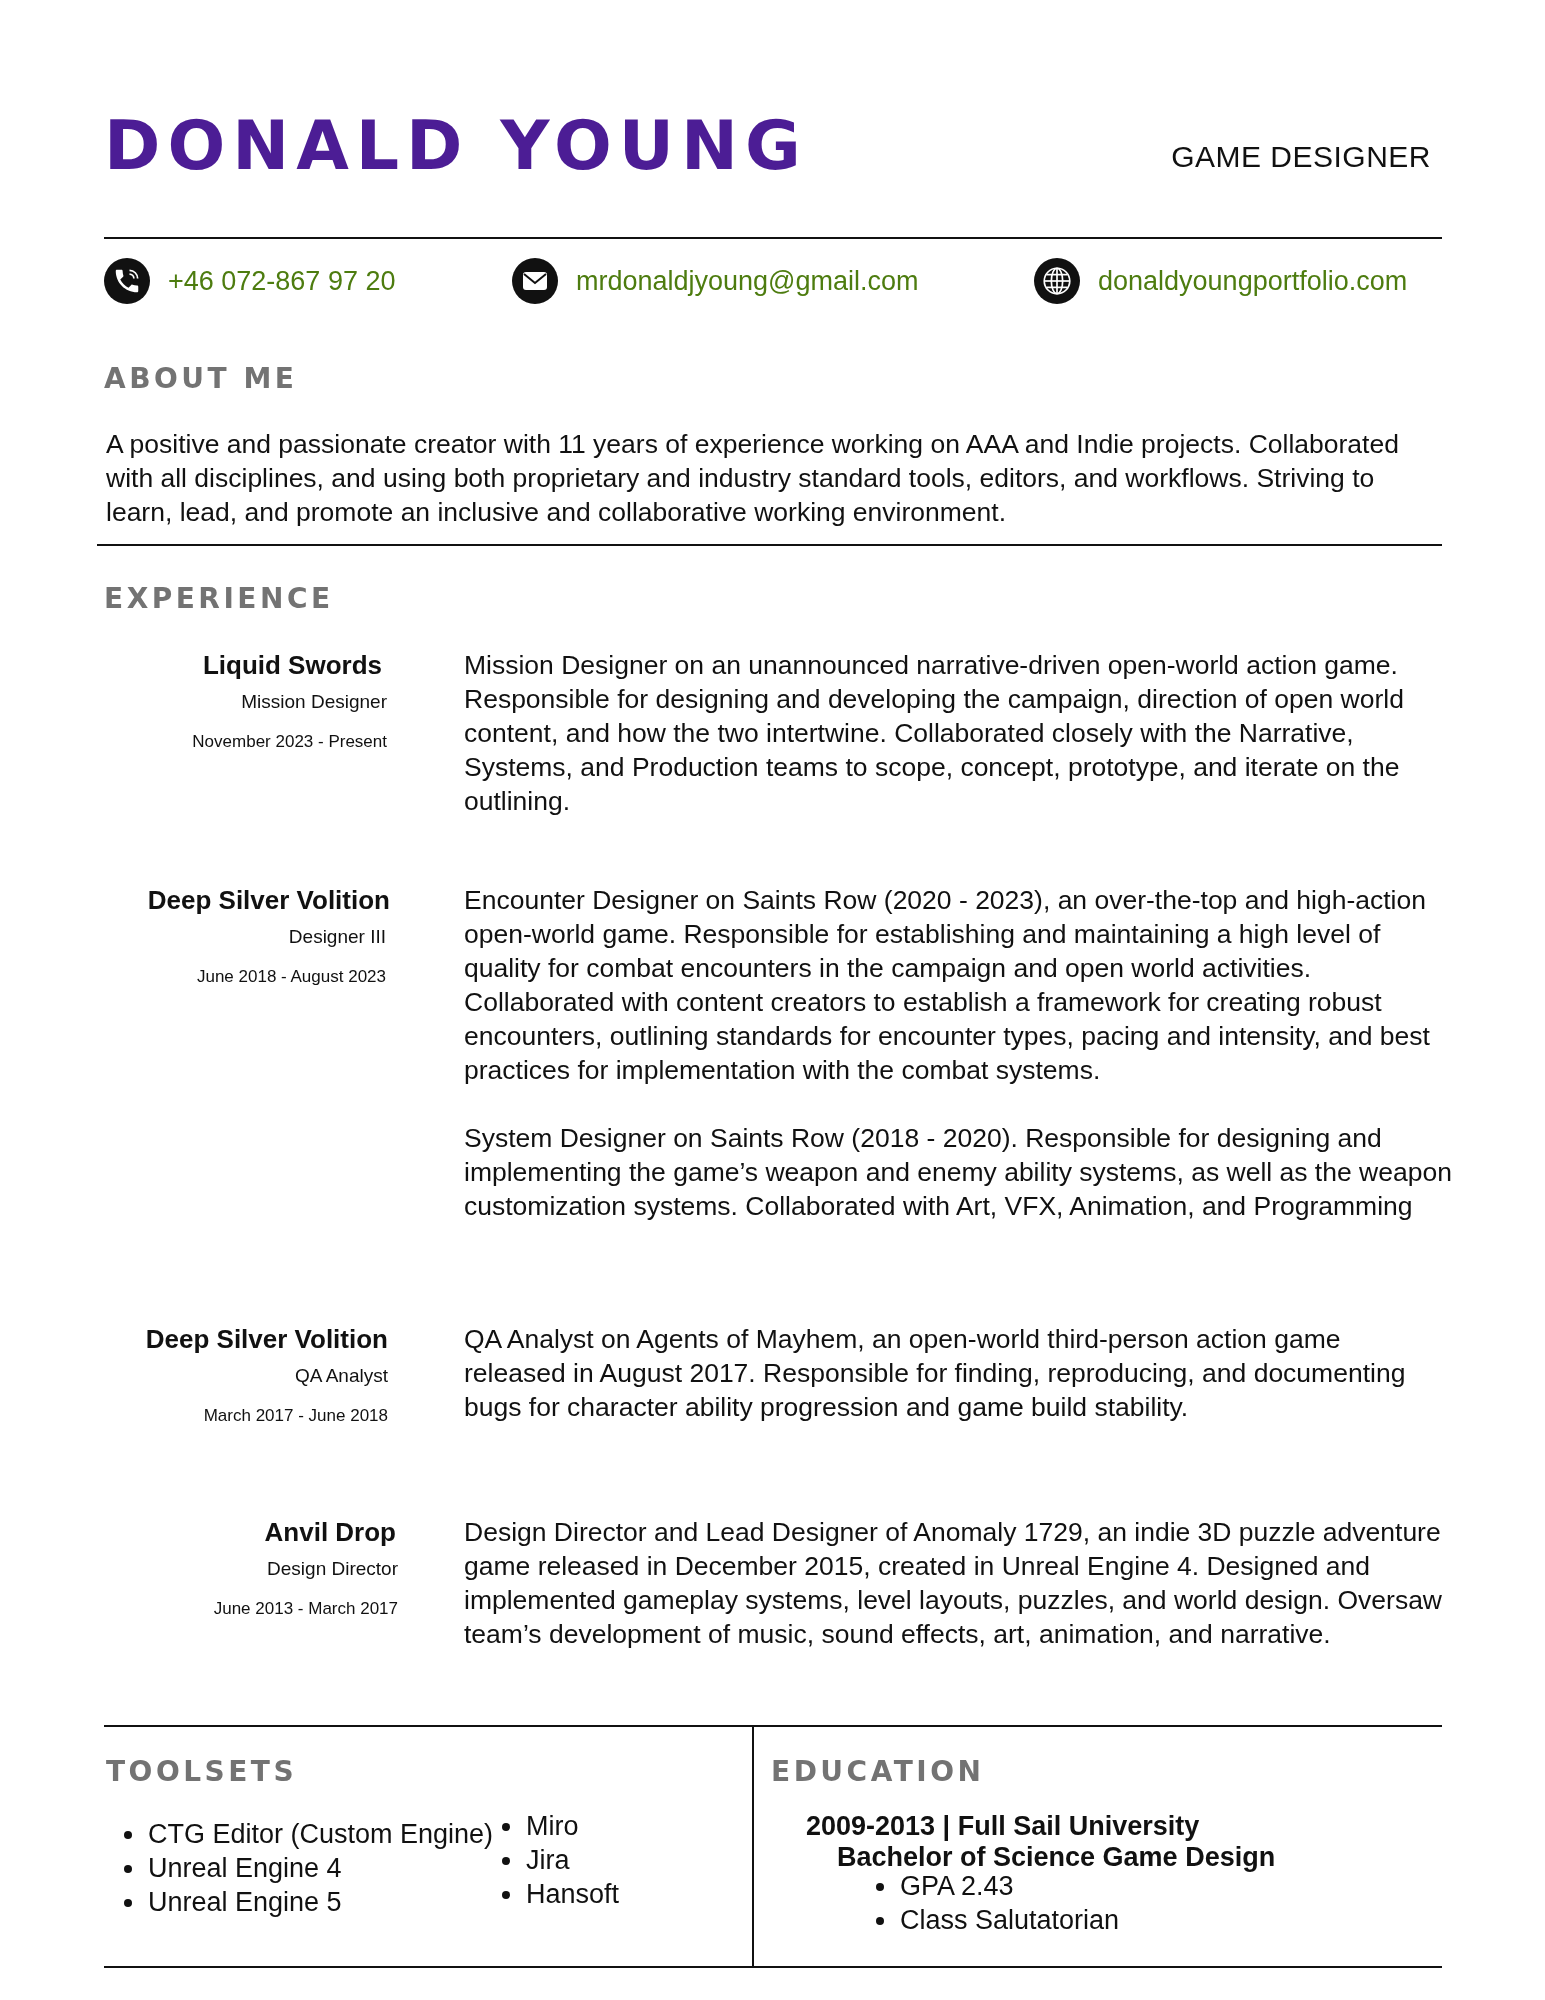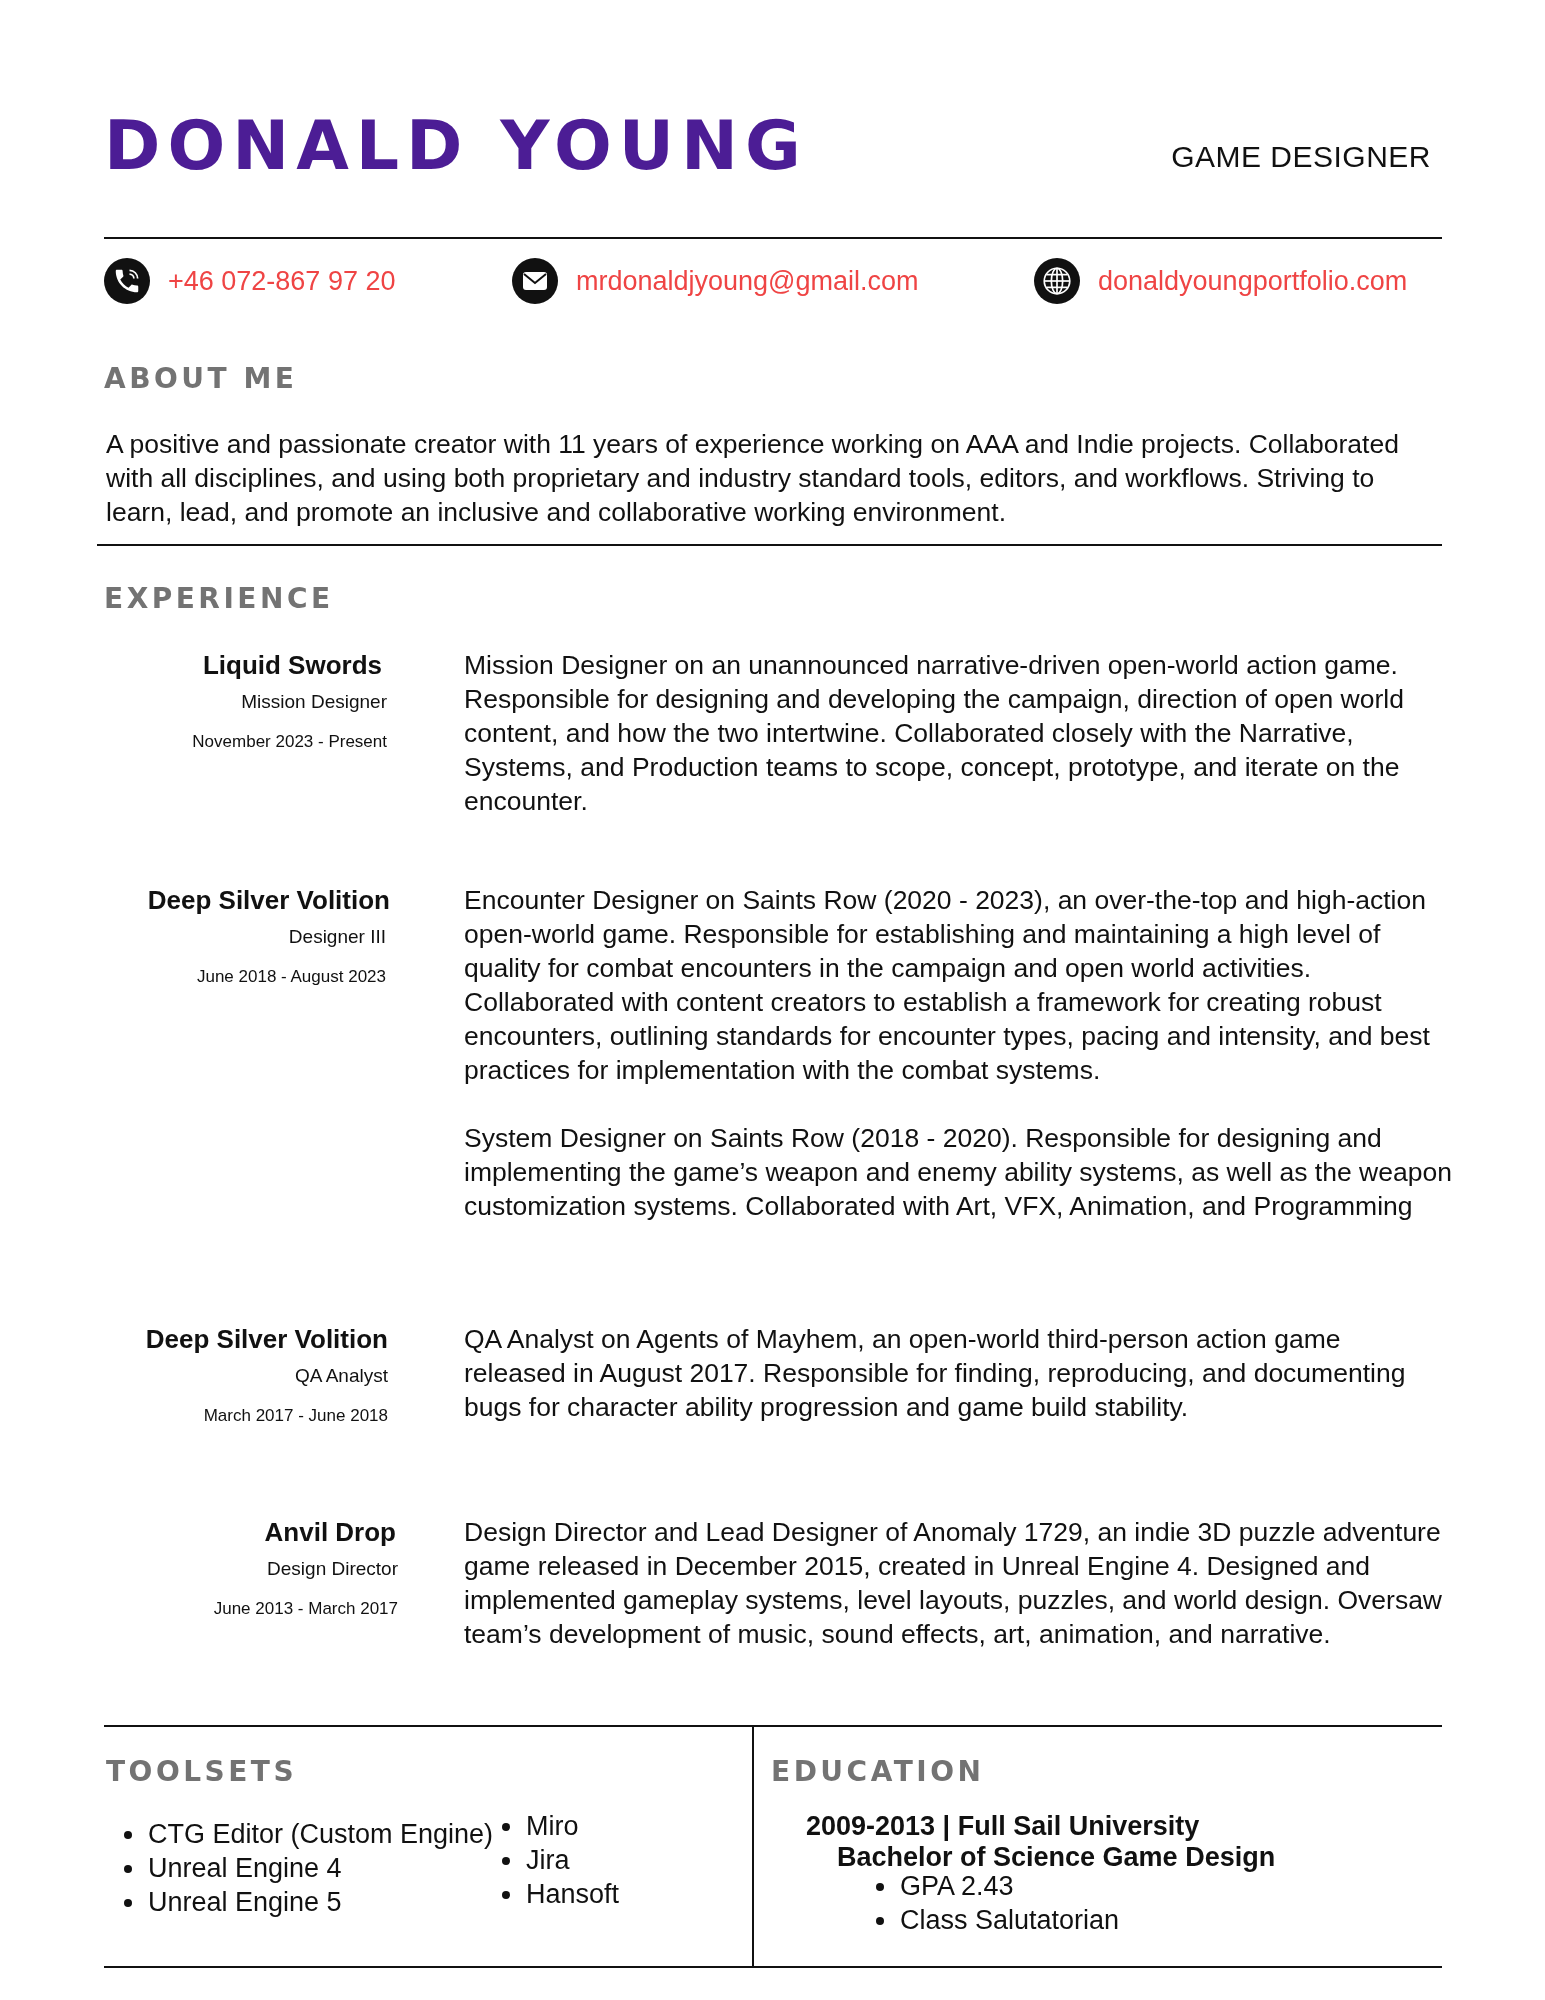--- a/index.html
+++ b/index.html
@@ -4,21 +4,21 @@
 <style>
   * { box-sizing: border-box; margin: 0; padding: 0; }
   html, body { width: 1545px; height: 2000px; background: #ffffff; overflow: hidden; }
   body { position: relative; font-family: "Liberation Sans", sans-serif; color: #111111; }
   .abs { position: absolute; }
   .name { left: 104px; top: 112px; font-family: "DejaVu Sans", sans-serif; font-weight: bold; font-size: 68px; letter-spacing: 7px; color: #4c1d95; line-height: 1; }
   .title { right: 114px; top: 140px; font-size: 30px; letter-spacing: 0.5px; color: #111; }
   .rule { background: #111; height: 2px; }
   .contact { top: 256px; height: 50px; display: flex; align-items: center; }
   .contact .ico { width: 46px; height: 46px; border-radius: 50%; background: #111; display: flex; align-items: center; justify-content: center; }
-  .contact .txt { margin-left: 18px; font-size: 27px; color: #ef4444; }
+  .contact .txt { margin-left: 18px; font-size: 27px; color: #4d7c0f; }
   .h2 { font-family: "DejaVu Sans", sans-serif; font-weight: bold; font-size: 28px; letter-spacing: 3.5px; color: #737373; }
   .para { font-size: 26.5px; line-height: 34px; color: #111; }
   .left-col { width: 300px; text-align: right; }
   .company { font-weight: bold; font-size: 26px; line-height: 34px; }
   .role { font-size: 19px; line-height: 40px; }
   .dates { font-size: 17px; line-height: 40px; }
   .desc { left: 464px; width: 1020px; font-size: 26.5px; line-height: 34px; }
   .vline { background: #111; width: 2px; }
   ul.bul { list-style: none; }
   ul.bul li { position: relative; padding-left: 34px; font-size: 27px; line-height: 34px; }
@@ -77,21 +77,21 @@
 <div class="abs left-col" style="left:88px; top:648px;">
   <div class="company" style="padding-right:6px;">Liquid Swords</div>
   <div class="role" style="padding-right:1px;">Mission Designer</div>
   <div class="dates" style="padding-right:1px;">November 2023 - Present</div>
 </div>
 <div class="abs desc" style="top:648px;">
   <div>Mission Designer on an unannounced narrative-driven open-world action game.</div>
   <div>Responsible for designing and developing the campaign, direction of open world</div>
   <div>content, and how the two intertwine. Collaborated closely with the Narrative,</div>
   <div>Systems, and Production teams to scope, concept, prototype, and iterate on the</div>
-  <div>encounter.</div>
+  <div>outlining.</div>
 </div>
 
 <div class="abs left-col" style="left:90px; top:883px;">
   <div class="company">Deep Silver Volition</div>
   <div class="role" style="padding-right:4px;">Designer III</div>
   <div class="dates" style="padding-right:4px;">June 2018 - August 2023</div>
 </div>
 <div class="abs desc" style="top:883px;">
   <div>Encounter Designer on Saints Row (2020 - 2023), an over-the-top and high-action</div>
   <div>open-world game. Responsible for establishing and maintaining a high level of</div>

